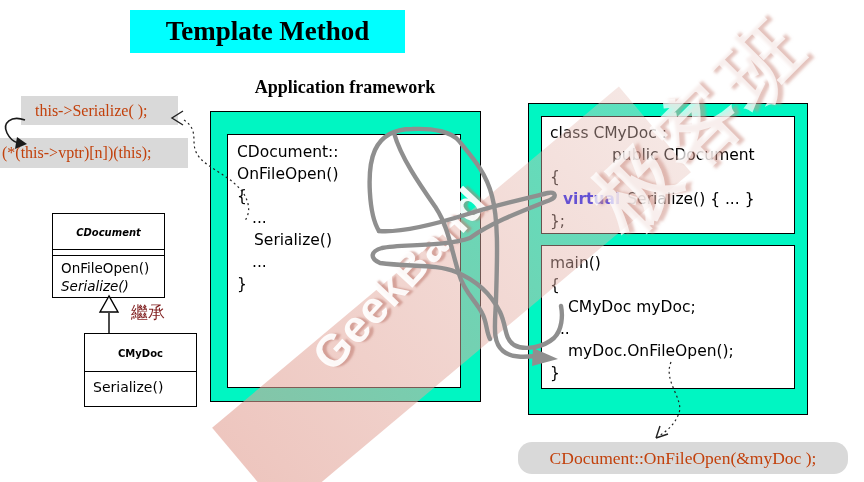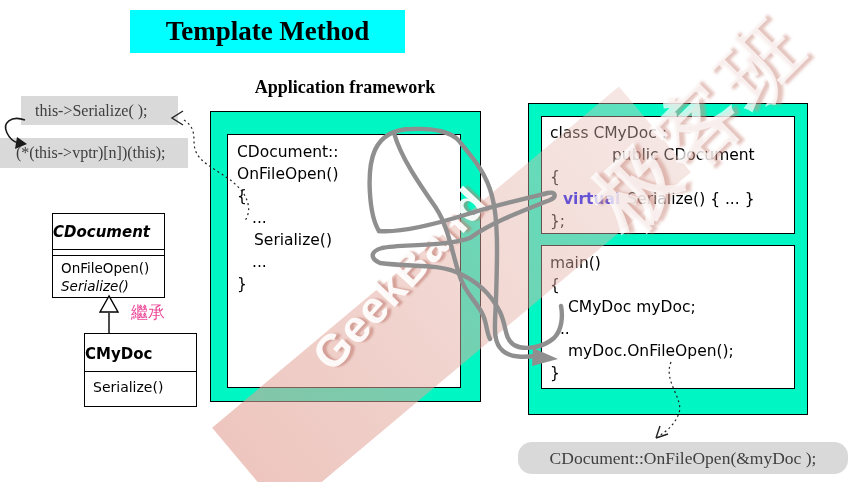--- a/index.html
+++ b/index.html
@@ -29,40 +29,40 @@
   .cline{height:22px;line-height:22px;white-space:pre;}
   .ind1{margin-left:17px;}
   .ind-dots{margin-left:15px;}
   .ind-pub{margin-left:62px;}
   .ind-virt{margin-left:13px;}
   .ind-main{margin-left:18px;}
   .ind-main-dots{margin-left:5px;}
   .kw{color:#0000ee;font-weight:bold;margin-right:7px;}
 
   
-  .note{position:absolute;background:#d9d9d9;font-family:"Liberation Serif", serif;color:#404040;}
+  .note{position:absolute;background:#d9d9d9;font-family:"Liberation Serif", serif;color:#c2410c;}
   #note-callsite{left:21px;top:96px;width:157px;height:29px;font-size:16px;line-height:29px;padding-left:14px;box-sizing:border-box;}
-  #note-vtbl{left:0px;top:138px;width:188px;height:30px;font-size:16px;line-height:30px;padding-left:16px;box-sizing:border-box;}
+  #note-vtbl{left:0px;top:138px;width:188px;height:30px;font-size:16px;line-height:30px;padding-left:2px;box-sizing:border-box;}
   #note-resolved{left:518px;top:442px;width:330px;height:32px;font-size:17.5px;line-height:32px;text-align:center;border-radius:14px;}
 
   
   .uml-box{position:absolute;background:#fff;border:1.8px solid #000;box-sizing:border-box;
            font-family:"DejaVu Sans","Liberation Sans",sans-serif;color:#000;}
   #uml-base{left:52px;top:213px;width:113px;height:85px;}
   #uml-derived{left:52px;top:333px;width:113px;height:74px;margin-left:32px;}
-  .uml-title{font-weight:bold;font-size:15px;border-bottom:1.6px solid #000;}
+  .uml-title{text-align:center;font-weight:bold;font-size:10px;border-bottom:1.6px solid #000;}
   #uml-base .uml-title{font-style:italic;height:35px;line-height:37px;}
   #uml-derived .uml-title{height:37px;line-height:40px;}
   .uml-attr-spacer{height:5px;border-bottom:1.6px solid #000;}
   .uml-methods{padding:3px 0 0 8px;font-size:13.5px;}
   .uml-methods div{height:18px;line-height:18px;}
   .m-italic{font-style:italic;}
   #uml-derived .uml-methods{padding-top:5px;font-size:14px;}
   #uml-derived .uml-methods div{height:20px;line-height:20px;}
-  #lbl-inherit{position:absolute;left:131px;top:301px;font-size:17px;color:#ec4899;
+  #lbl-inherit{position:absolute;left:131px;top:301px;font-size:17px;color:#7f1d1d;
                font-family:"Liberation Serif", serif;}
 
   
   .wm-ribbon{position:absolute;left:186px;top:244px;width:531px;height:112px;
              transform:rotate(-40deg);
              background:linear-gradient(to right, rgba(226,160,148,0.60), rgba(231,194,186,0.40));
              z-index:20;pointer-events:none;}
   .wm-brand{position:absolute;left:200px;top:247px;width:400px;height:64px;transform:rotate(-47deg);
             z-index:21;pointer-events:none;text-align:center;line-height:64px;
             font-size:45px;font-weight:bold;letter-spacing:1px;color:rgba(255,255,255,0.92);

